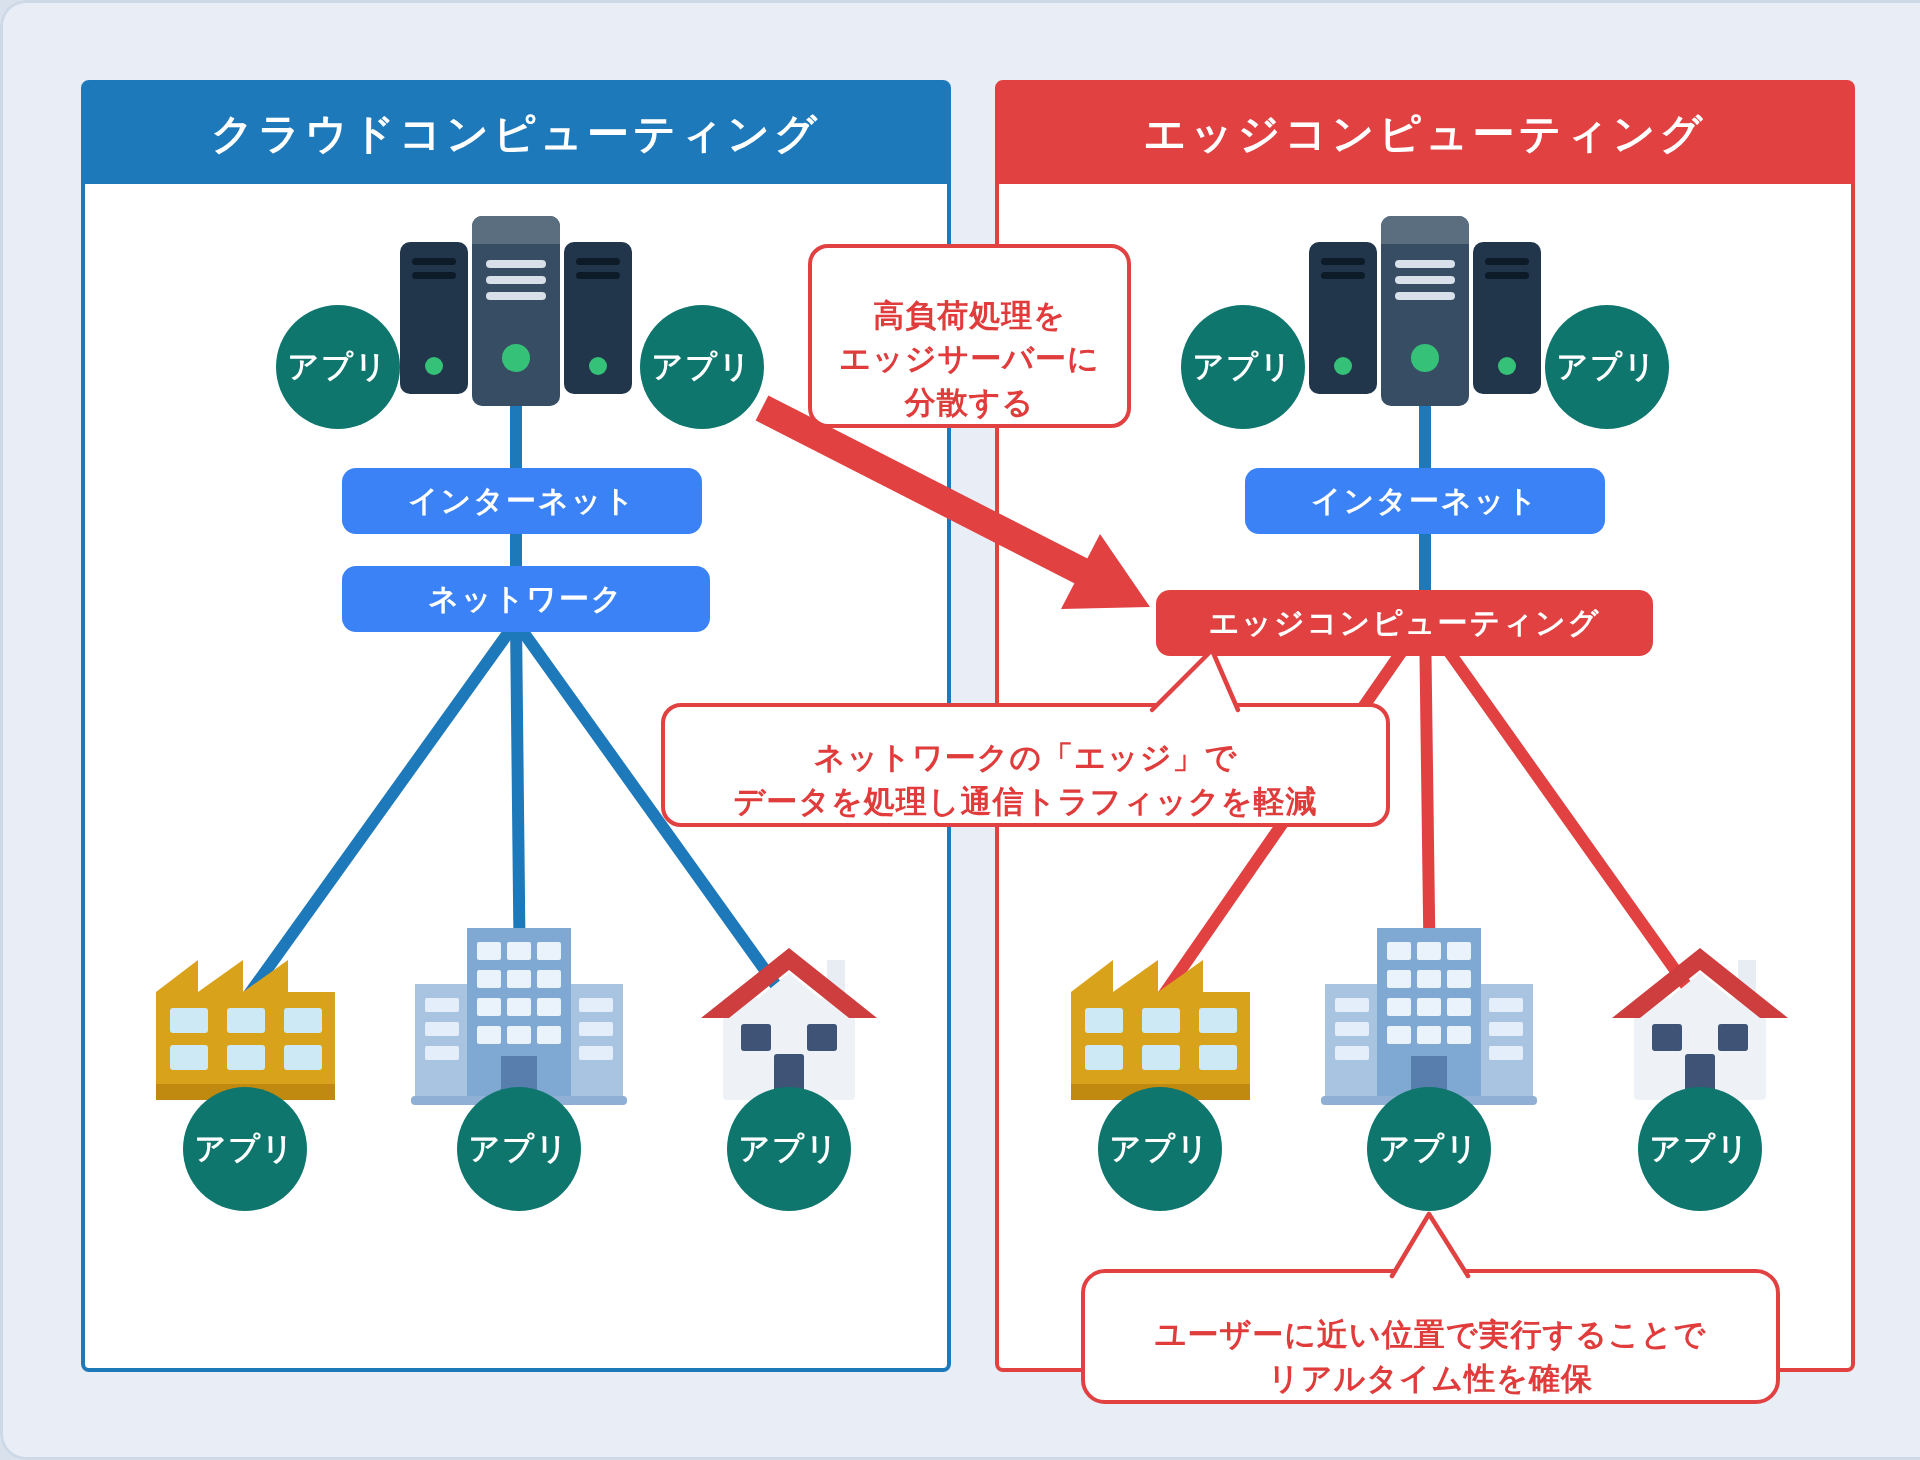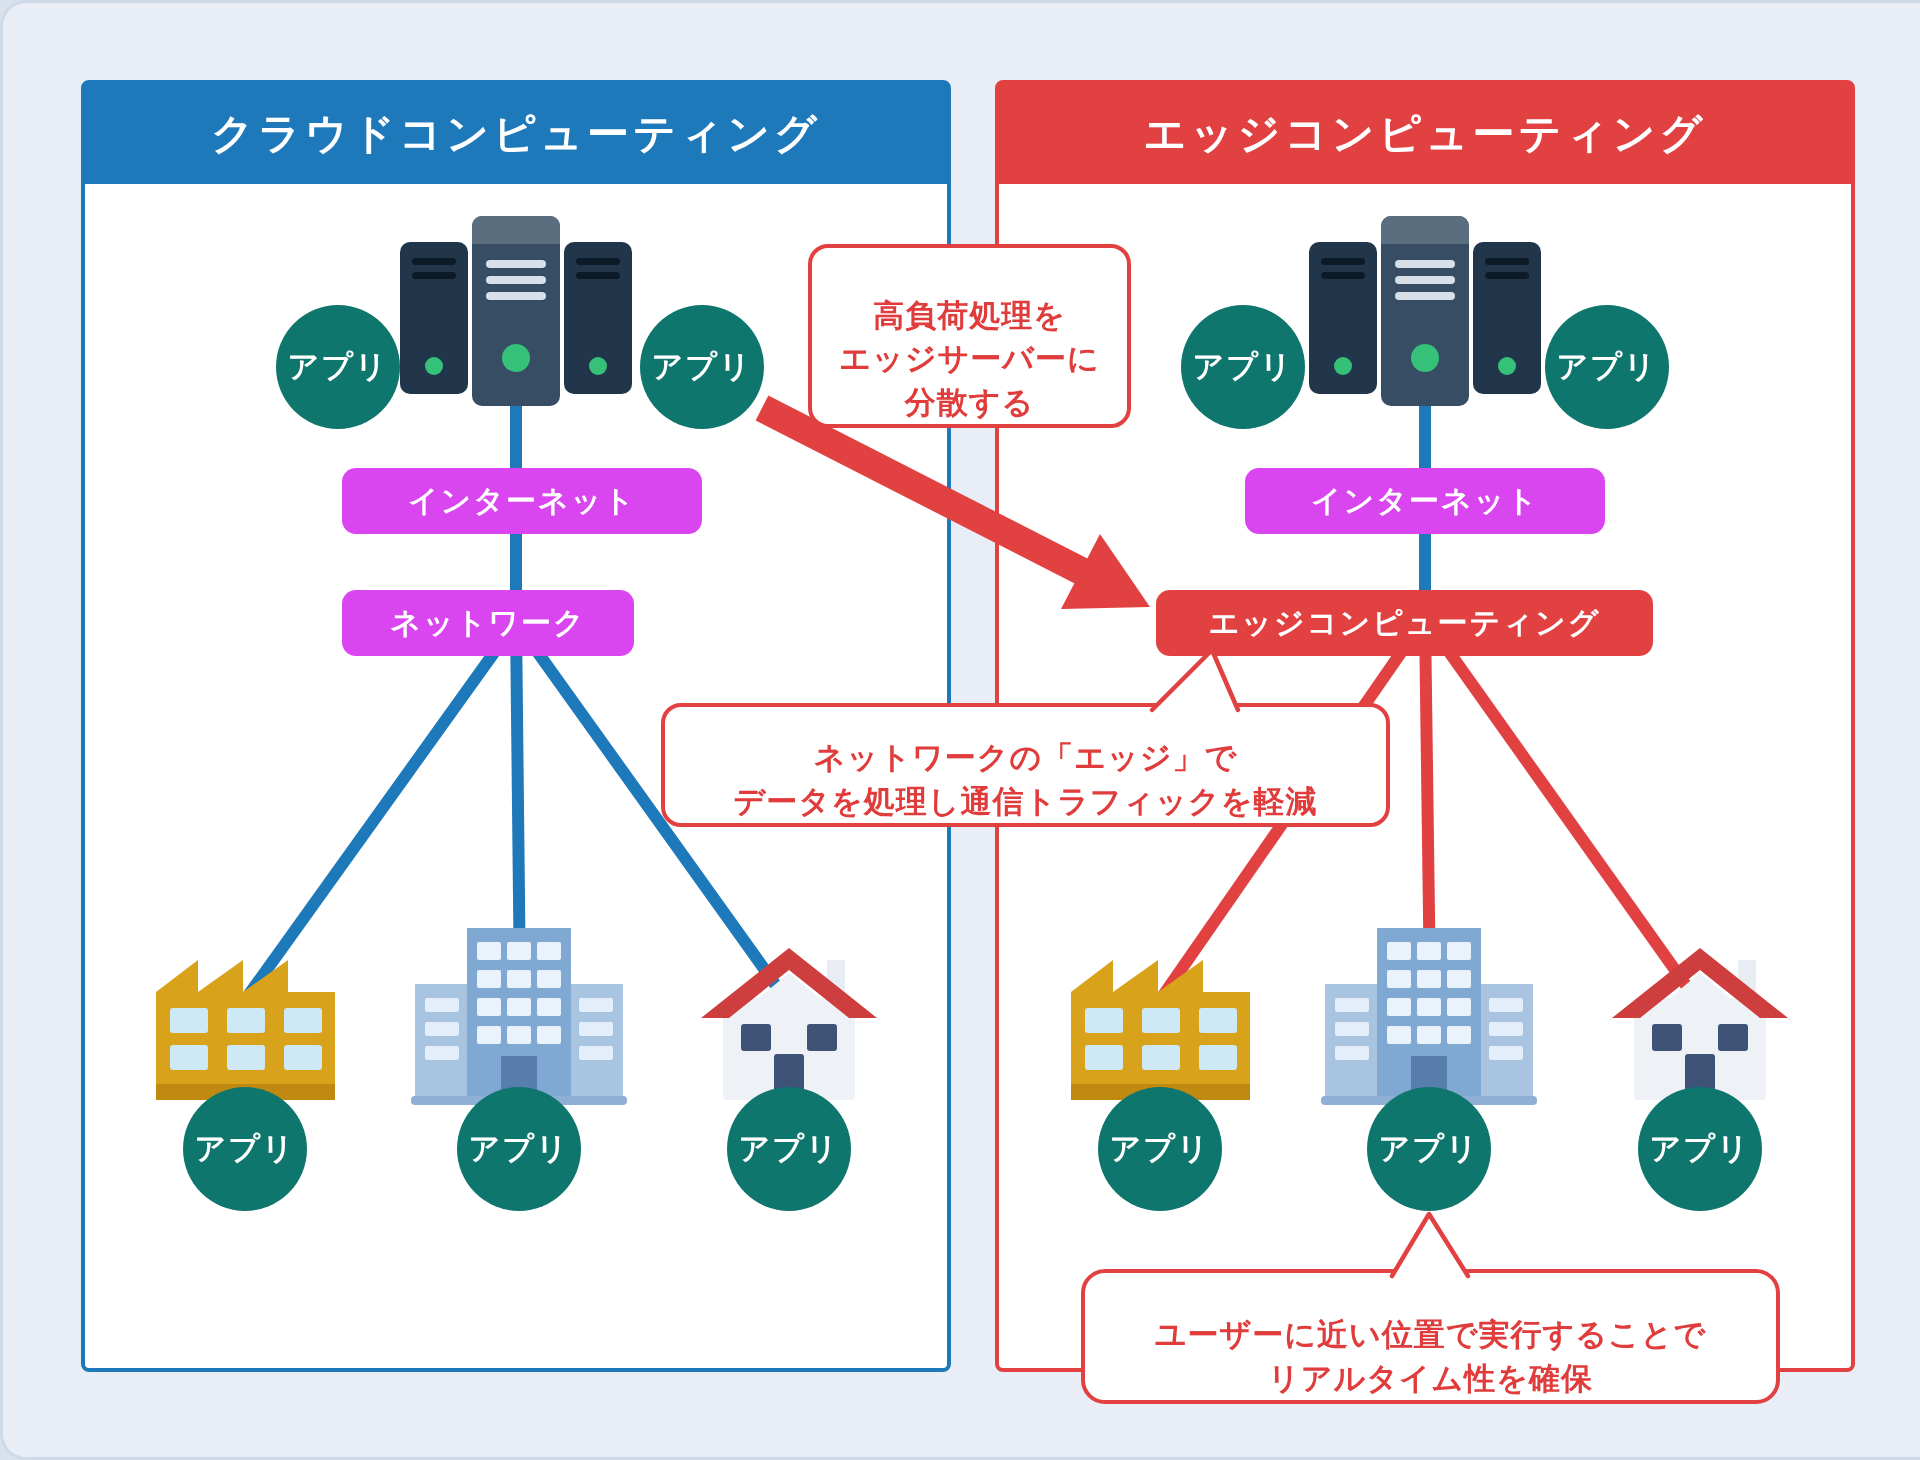--- a/index.html
+++ b/index.html
@@ -24,21 +24,21 @@
   .icon{position:absolute;}
   .app-circle{
     position:absolute;width:124px;height:124px;border-radius:50%;
     background:#0f766e;display:flex;align-items:center;justify-content:center;
   }
   .app-circle span{color:#ffffff;font-size:31px;font-weight:700;letter-spacing:2px;}
   .node-box{
     position:absolute;height:66px;border-radius:14px;
     display:flex;align-items:center;justify-content:center;box-sizing:border-box;
   }
-  .box-blue{background:#d946ef;}
+  .box-blue{background:#3b82f6;}
   .box-red{background:#e24141;}
   .node-box span{color:#ffffff;font-size:30px;font-weight:700;letter-spacing:2px;white-space:nowrap;}
   .bubble{
     position:absolute;background:#ffffff;border:4px solid #e24141;border-radius:20px;
     display:flex;flex-direction:column;align-items:center;justify-content:flex-end;
     box-sizing:border-box;text-align:center;
   }
   .bubble-line{color:#e03c3c;font-size:31px;font-weight:700;line-height:1.4;letter-spacing:1px;white-space:nowrap;}
 </style>
 </head>
@@ -149,21 +149,21 @@
   <div class="app-circle" style="left:276px;top:305px">
     <span>アプリ</span>
   </div>
   <div class="app-circle" style="left:640px;top:305px">
     <span>アプリ</span>
   </div>
 
   <div class="node-box box-blue" style="left:342px;top:468px;width:360px">
     <span>インターネット</span>
   </div>
-  <div class="node-box box-blue" style="left:342px;top:590px;width:292px">
+  <div class="node-box box-blue" style="left:342px;top:566px;width:368px">
     <span>ネットワーク</span>
   </div>
 
   <svg class="icon" style="left:148px;top:930px" width="195" height="175">
       <use href="#sym-factory"></use>
     </svg>
   <svg class="icon" style="left:409px;top:920px" width="220" height="185">
       <use href="#sym-office"></use>
     </svg>
   <svg class="icon" style="left:697px;top:940px" width="185" height="165">

